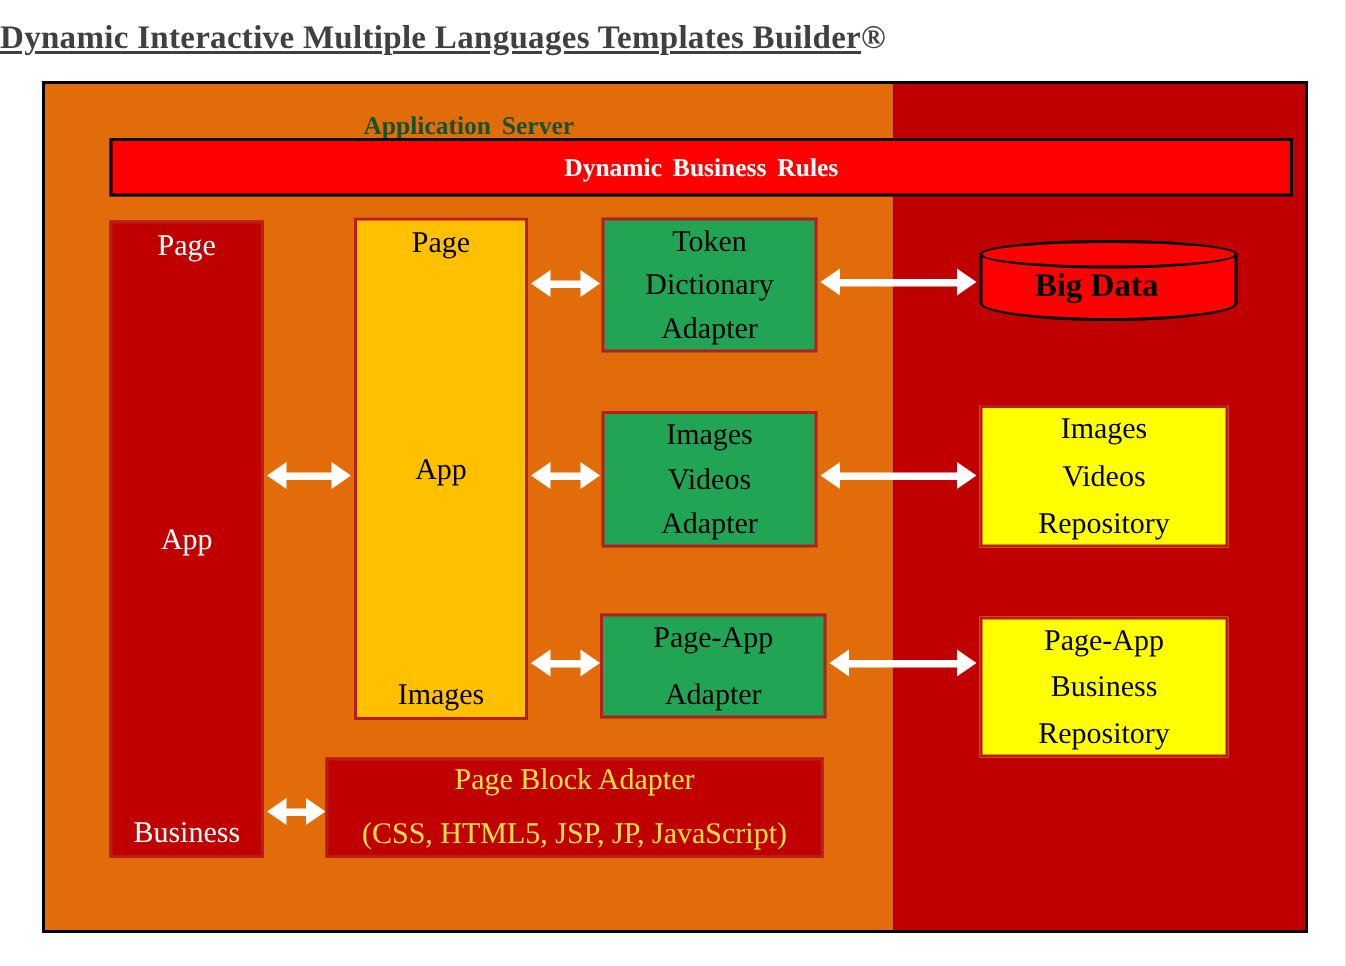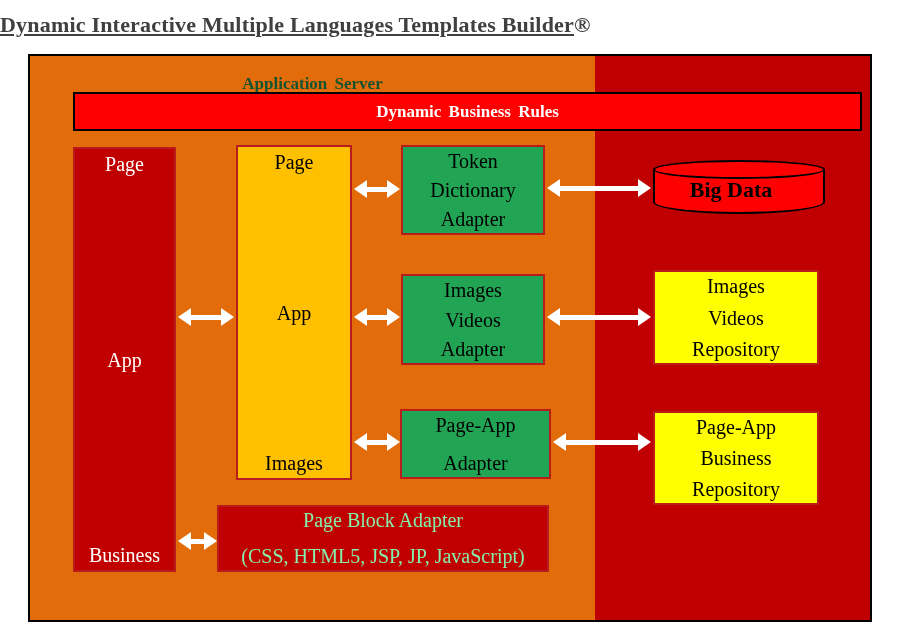--- a/index.html
+++ b/index.html
@@ -101,21 +101,21 @@
 
   .adapter { background: var(--adapter-bg, #22A455); }
   .adapter span { line-height: 28px; }
   .adapter.token  { left: 371px; top: 89px;  width: 144px; height: 90px; }
   .adapter.images { left: 371px; top: 218px; width: 144px; height: 91px; }
   .adapter.pageapp{ left: 370px; top: 353px; width: 151px; height: 70px; }
 
   .block-adapter {
     left: 187px; top: 449px; width: 332px; height: 67px;
     background: var(--builder-bg, #C00000);
-    color: #86efac;
+    color: #fde047;
   }
   .block-adapter span { line-height: 27px; }
 
   .repo { background: var(--repository-bg, #FFFF00); }
   .repo span { line-height: 28px; }
   .repo.images-repo  { left: 623px; top: 214px; width: 166px; height: 95px; }
   .repo.pageapp-repo { left: 623px; top: 355px; width: 166px; height: 94px; }
 
   
   .cylinder { position: absolute; left: 623px; top: 104px; width: 172px; height: 54px; }

